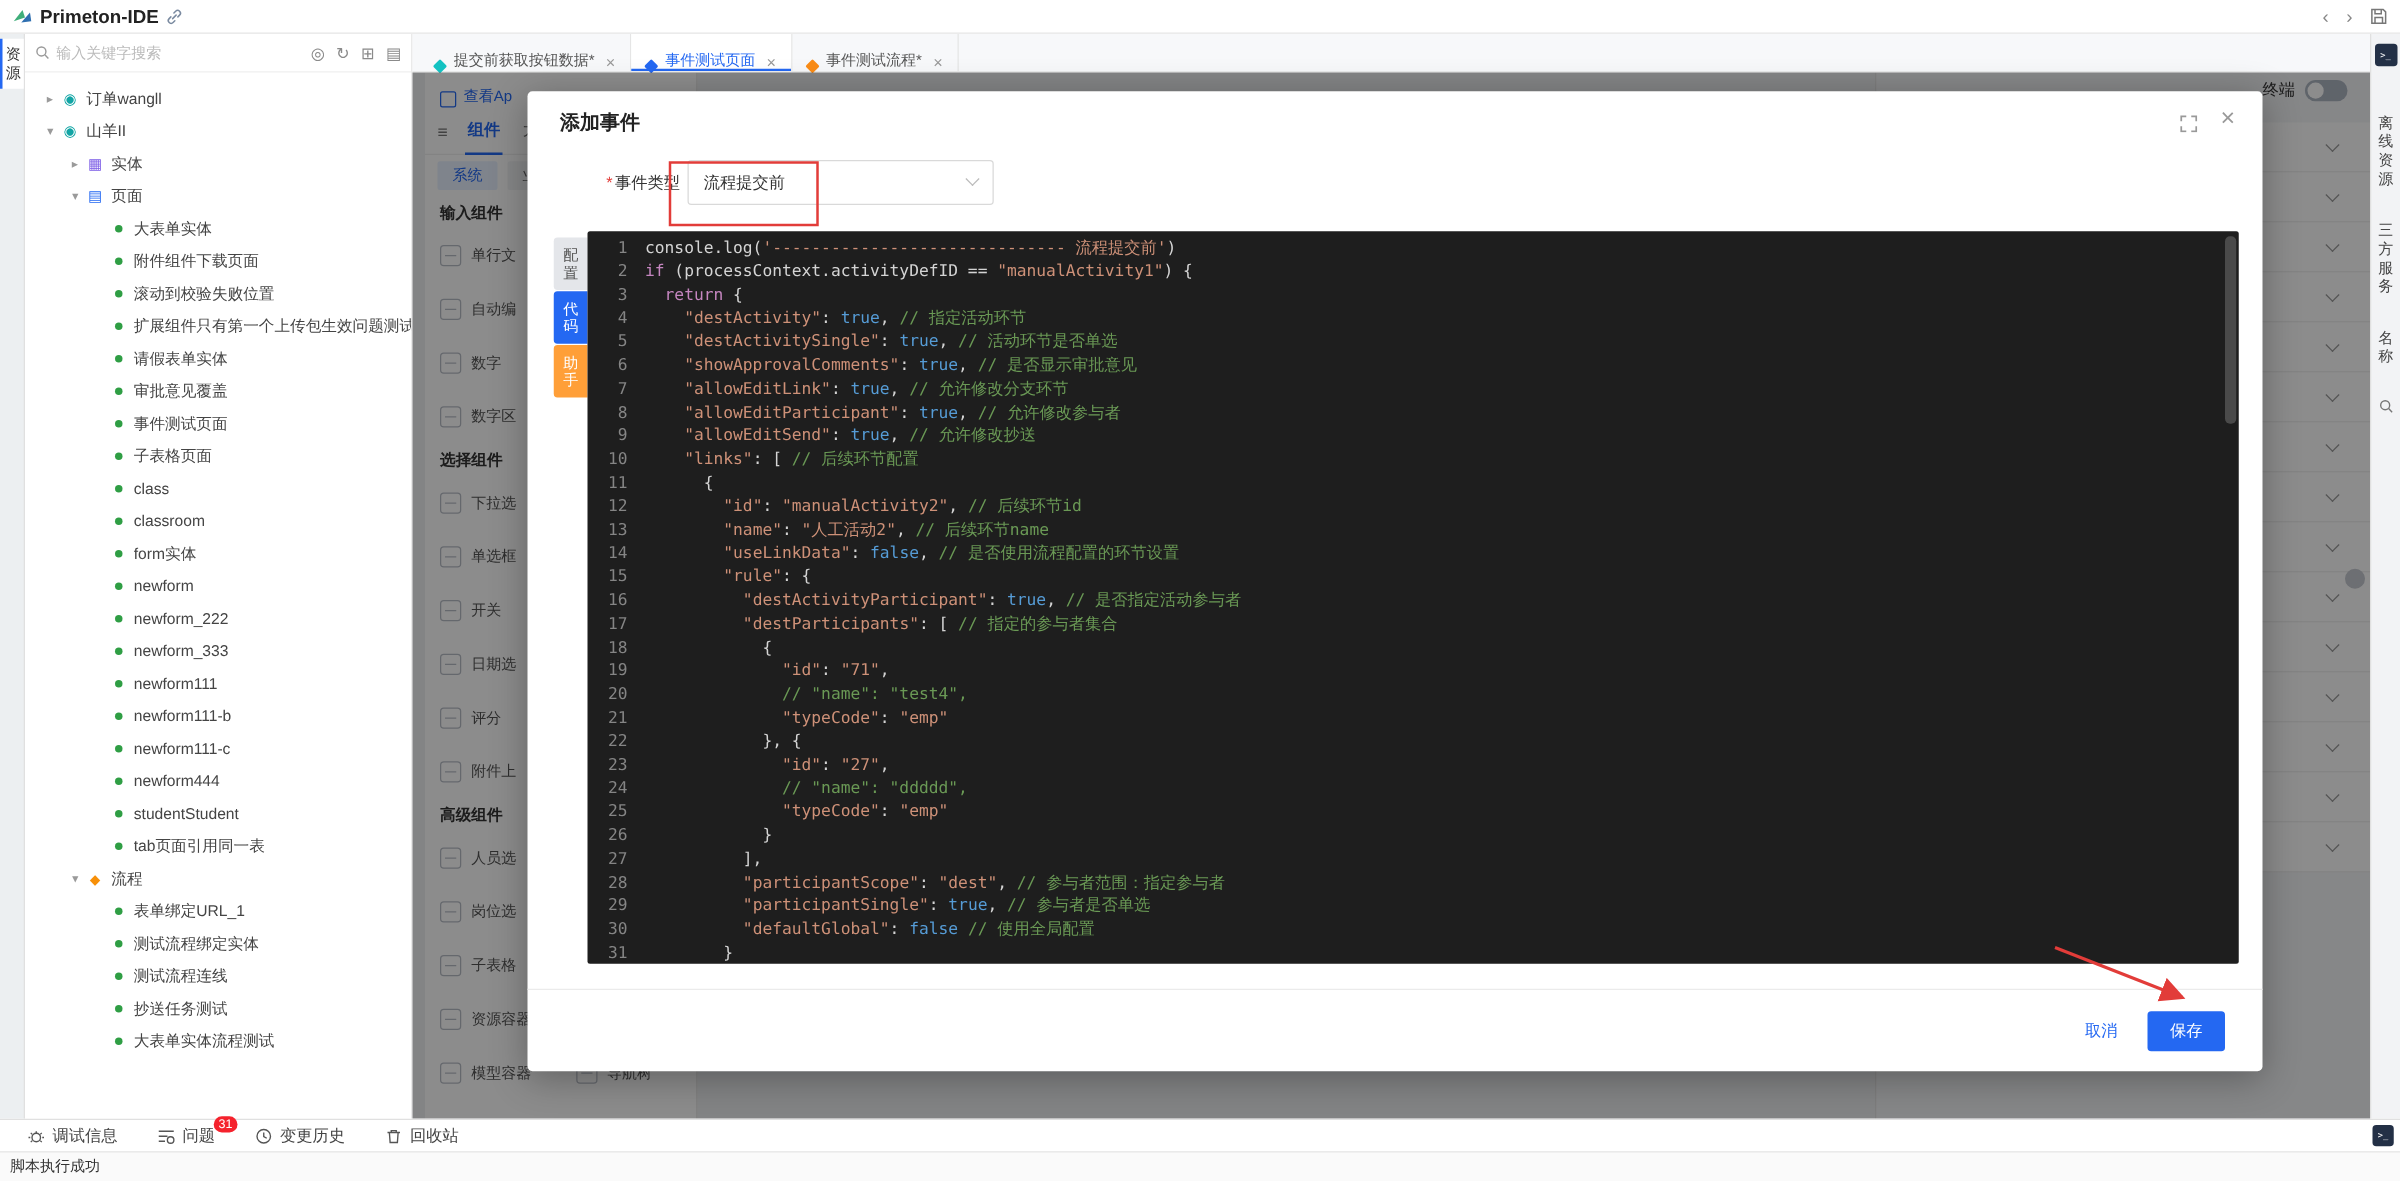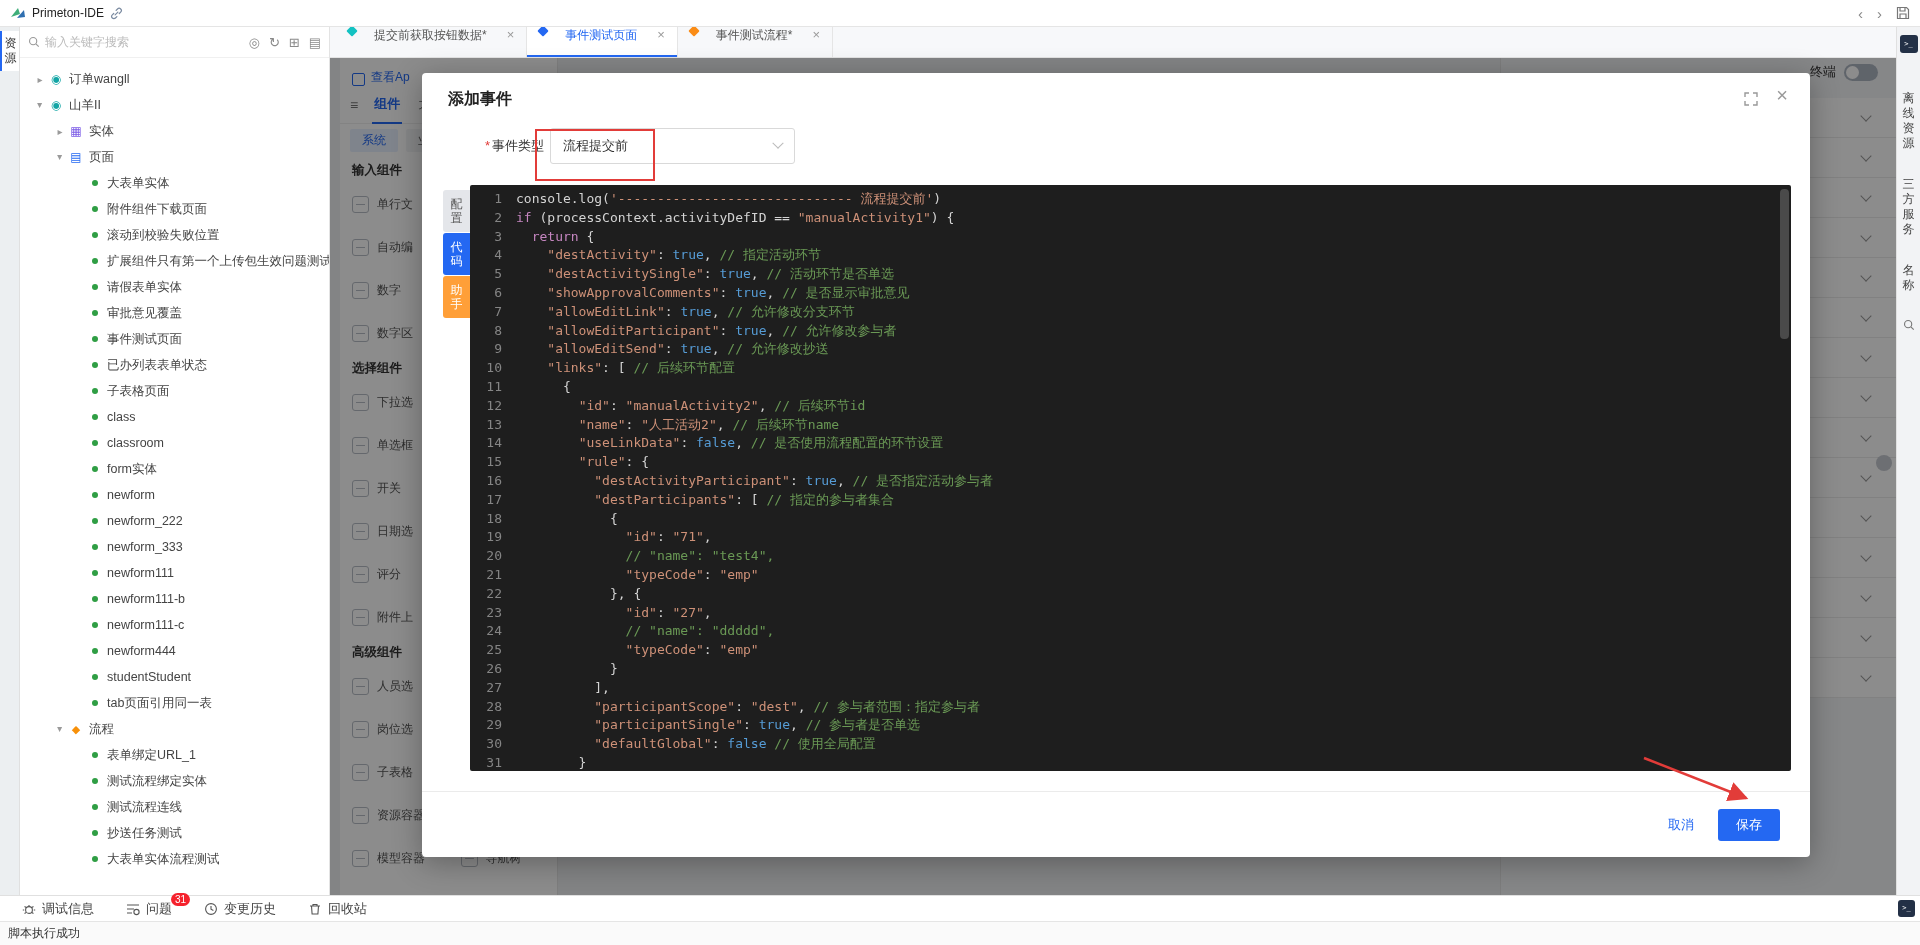--- a/index.html
+++ b/index.html
@@ -2,21 +2,21 @@
 <html><head>
 <meta charset="utf-8">
 <style>
 *{margin:0;padding:0;box-sizing:border-box}
 html,body{width:1920px;height:945px;overflow:hidden}
 body{position:relative;font-family:"Liberation Sans","DejaVu Sans",sans-serif;font-size:12px;color:#333;background:#fff}
 
 
 #titlebar{position:absolute;left:0;top:0;width:1920px;height:27px;background:#fff;border-bottom:1px solid #e5e5e5;display:flex;align-items:center;padding:0 10px;z-index:6}
 .logo{width:16px;height:16px;margin-right:6px;display:inline-flex}
-.app-title{font-size:12px;font-weight:400;color:#222}
+.app-title{font-size:15px;font-weight:700;color:#222}
 .link-ic{margin-left:6px;display:inline-flex;cursor:pointer}
 .tb-right{margin-left:auto;display:flex;align-items:center;gap:14px;color:#888;font-size:15px}
 .tb-right span{cursor:pointer;line-height:1}
 
 
 #leftstrip{position:absolute;left:0;top:27px;width:20px;height:868px;background:#eceff1;border-right:1px solid #e0e0e0;z-index:4}
 .vtab{background:#fff;border-left:2px solid #2468f2;padding:5px 0;margin-top:4px;text-align:center;color:#333;cursor:pointer}
 .vtab span{display:block;line-height:15px;font-size:12px}
 
 
@@ -32,21 +32,21 @@
 .lvl0{padding-left:12px}.lvl1{padding-left:32px}.lvl2{padding-left:52px}
 .tw{width:16px;flex:0 0 16px;color:#9a9a9a;font-size:10px;text-align:center;display:inline-block}
 .tw.open{transform:rotate(90deg)}
 .dot{width:6px;height:6px;flex:0 0 6px;border-radius:50%;background:#2f9e44;margin:0 9px 0 4px}
 .nicon{width:16px;flex:0 0 16px;margin-right:5px;text-align:center;font-size:12px}
 .project{color:#12a5a5}.entity-folder{color:#7b5be6}.page-folder{color:#2468f2}.process-folder{color:#f79009;font-size:11px}
 .tlab{overflow:hidden;text-overflow:clip}
 
 
 #tabbar{position:absolute;left:330px;top:27px;width:1566px;height:31px;background:#f7f8fa;border-bottom:1px solid #e3e3e3;display:flex;align-items:stretch;z-index:4;padding-left:6px}
-.tab{display:flex;align-items:flex-start;gap:18px;padding:0 12px;border-right:1px solid #e5e5e5;color:#555;cursor:pointer;background:transparent}
+.tab{display:flex;align-items:flex-end;gap:7px;padding:0 12px;border-right:1px solid #e5e5e5;color:#555;cursor:pointer;background:transparent}
 .tab.active{background:#fff;color:#2468f2;box-shadow:inset 0 -2px 0 #2468f2}
 .diamond{width:8px;height:8px;transform:rotate(45deg);border-radius:1px;display:inline-block}
 .tab-close{color:#999;font-size:13px;margin-left:2px}
 
 
 #content{position:absolute;left:330px;top:58px;width:1566px;height:837px;background:#eef0f3;z-index:1}
 #palette{position:absolute;left:10px;top:0;width:218px;height:837px;background:#fff;border-right:1px solid #e6e6e6;overflow:hidden}
 .pal-view{height:28px;display:flex;align-items:flex-end;gap:6px;padding:4px 12px 0;color:#2468f2;cursor:pointer}
 .pal-view-ic{width:13px;height:13px;border:1px solid #2468f2;border-radius:2px;display:inline-block}
 .pal-tabs{height:38px;display:flex;align-items:center;gap:14px;padding:0 10px;border-bottom:1px solid #eee}
@@ -227,25 +227,20 @@
         <span class="tlab">审批意见覆盖</span>
       </div>
       <div class="tree-row lvl2">
         <span class="tw"></span>
         <span class="dot"></span>
         <span class="tlab">事件测试页面</span>
       </div>
       <div class="tree-row lvl2">
         <span class="tw"></span>
         <span class="dot"></span>
-        <span class="tlab">已办列表表单状态</span>
-      </div>
-      <div class="tree-row lvl2">
-        <span class="tw"></span>
-        <span class="dot"></span>
         <span class="tlab">子表格页面</span>
       </div>
       <div class="tree-row lvl2">
         <span class="tw"></span>
         <span class="dot"></span>
         <span class="tlab">class</span>
       </div>
       <div class="tree-row lvl2">
         <span class="tw"></span>
         <span class="dot"></span>

